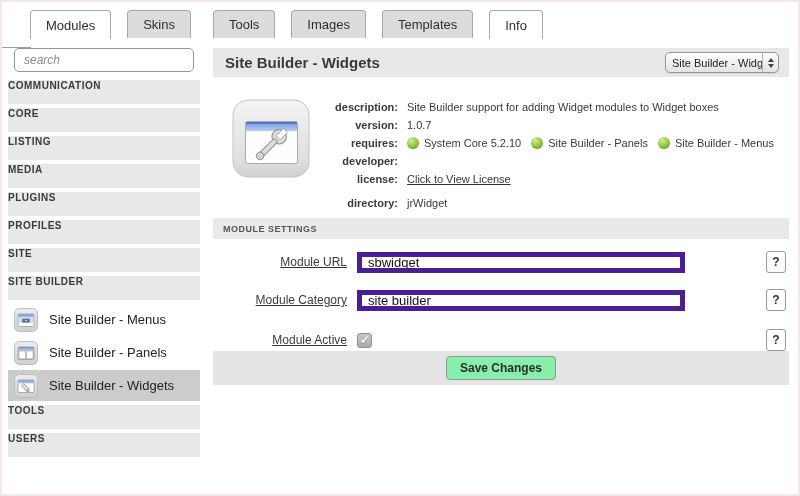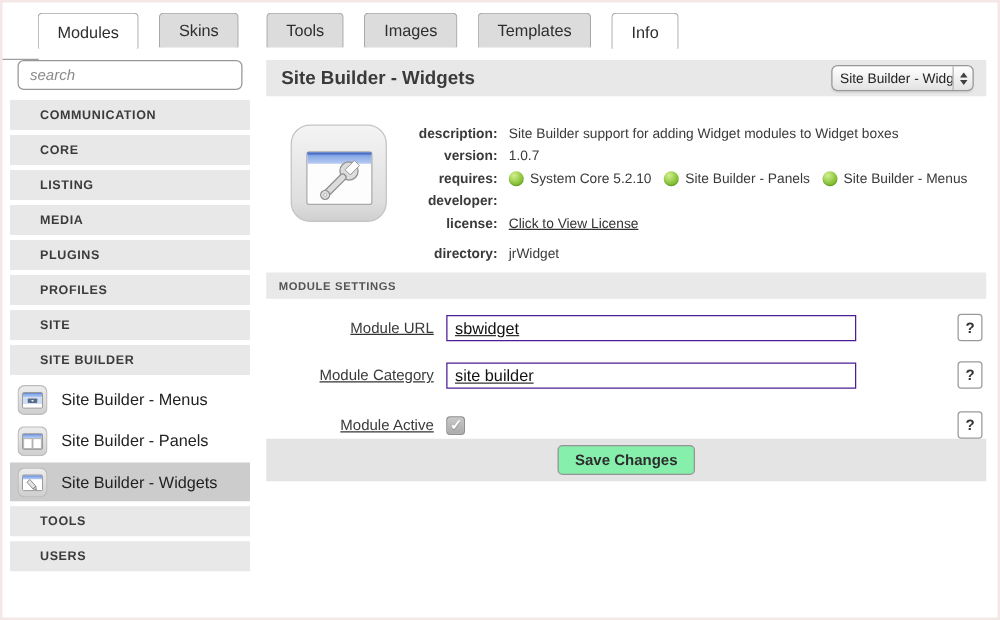--- a/index.html
+++ b/index.html
@@ -43,21 +43,21 @@
   .search-input {
     width:100%; height:24px;
     border:1px solid #979797; border-radius:5px;
     padding:0 9px; font-size:12px; font-style:italic; color:#444;
     font-family:"Liberation Sans", sans-serif;
     outline:none; background:#fff;
   }
   .search-input::placeholder { color:#8a8a8a; font-style:italic; }
   .cat-bar {
     height:24px; margin-bottom:4px; background:#e8e8e8;
-    display:flex; align-items:center; padding-left:24px;
+    display:flex; padding-left:0;
     font-size:10px; font-weight:bold; letter-spacing:0.5px; color:#3b3b3b;
     cursor:pointer;
   }
   .mod-item {
     height:31px; margin-bottom:2px; background:#ffffff;
     display:flex; align-items:center; gap:11px; padding-left:6px;
     font-size:13px; color:#222; cursor:pointer;
   }
   .mod-item.first { margin-top:3px; }
   .mod-item.selected { background:#cccccc; }
@@ -112,21 +112,21 @@
     font-size:9px; font-weight:bold; letter-spacing:0.5px; color:#555;
   }
   .form-rows { position:relative; height:112px; }
   .form-row { position:absolute; left:0; width:100%; height:22px; display:flex; align-items:center;text-decoration:underline; }
   .form-row.r1 { top:12px; }
   .form-row.r2 { top:50px; }
   .form-row.r3 { top:90px; }
   .form-label { width:134px; text-align:right; font-size:12px; color:#3a3a3a; flex:0 0 134px; }
   .form-input {
     margin-left:10px; width:328px; height:21px;
-    border:1px solid #4c1d95; font-size:13px; color:#111;
+    border:5px solid #4c1d95; font-size:13px; color:#111;
     padding:0 6px; font-family:"Liberation Sans", sans-serif; outline:none; background:#fff;
   }
   .checkbox {
     margin-left:10px; width:15px; height:15px;
     border:1px solid #8f8f8f; border-radius:3px;
     background:linear-gradient(#c9c9c9,#ababab);
     position:relative; cursor:pointer;
   }
   .checkbox.checked::after {
     content:"\2713";

